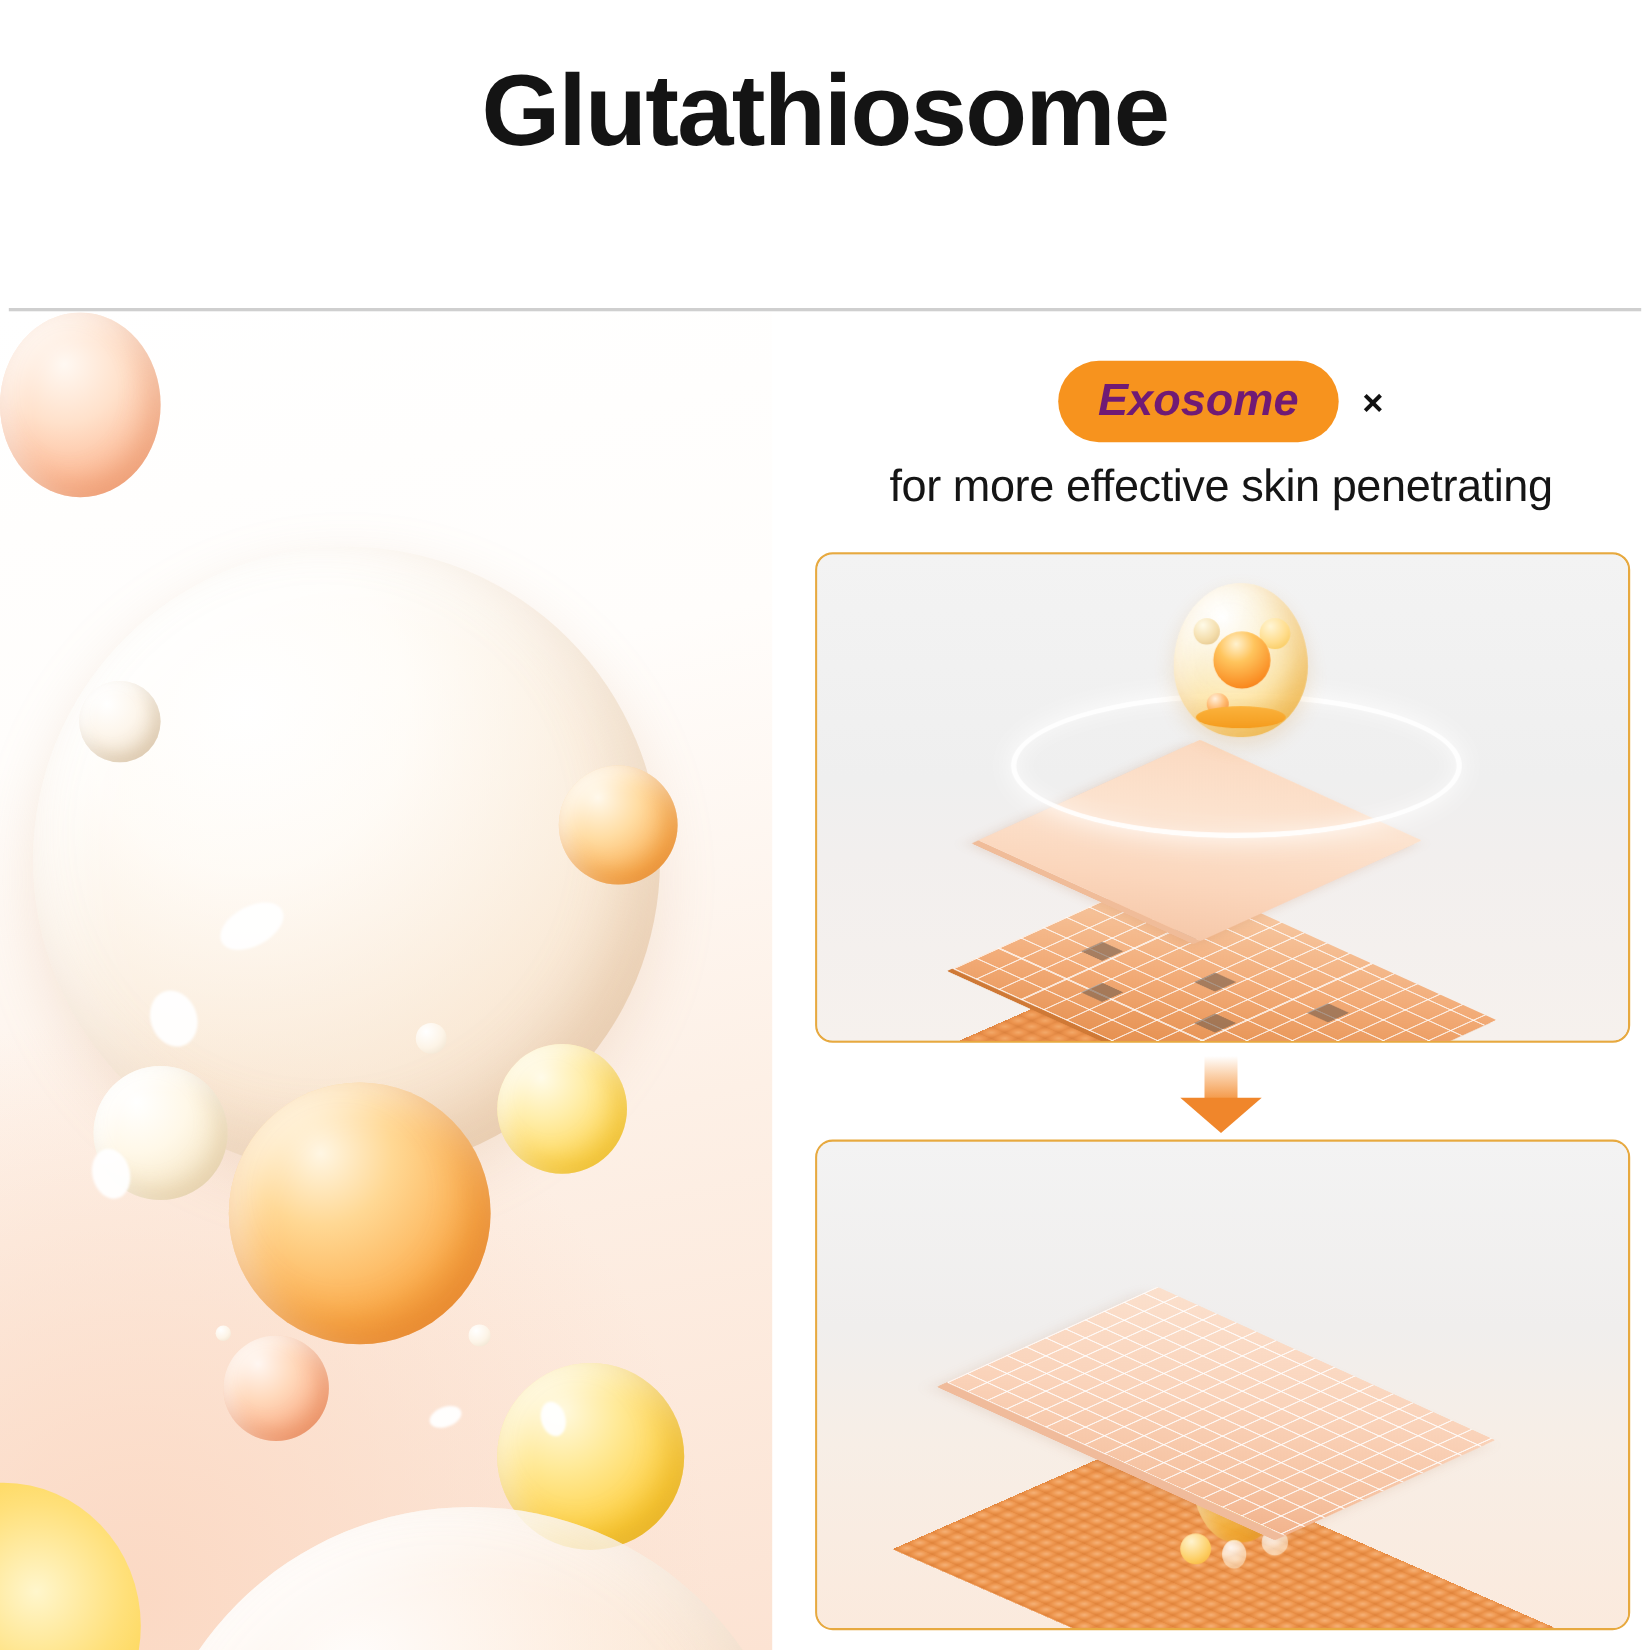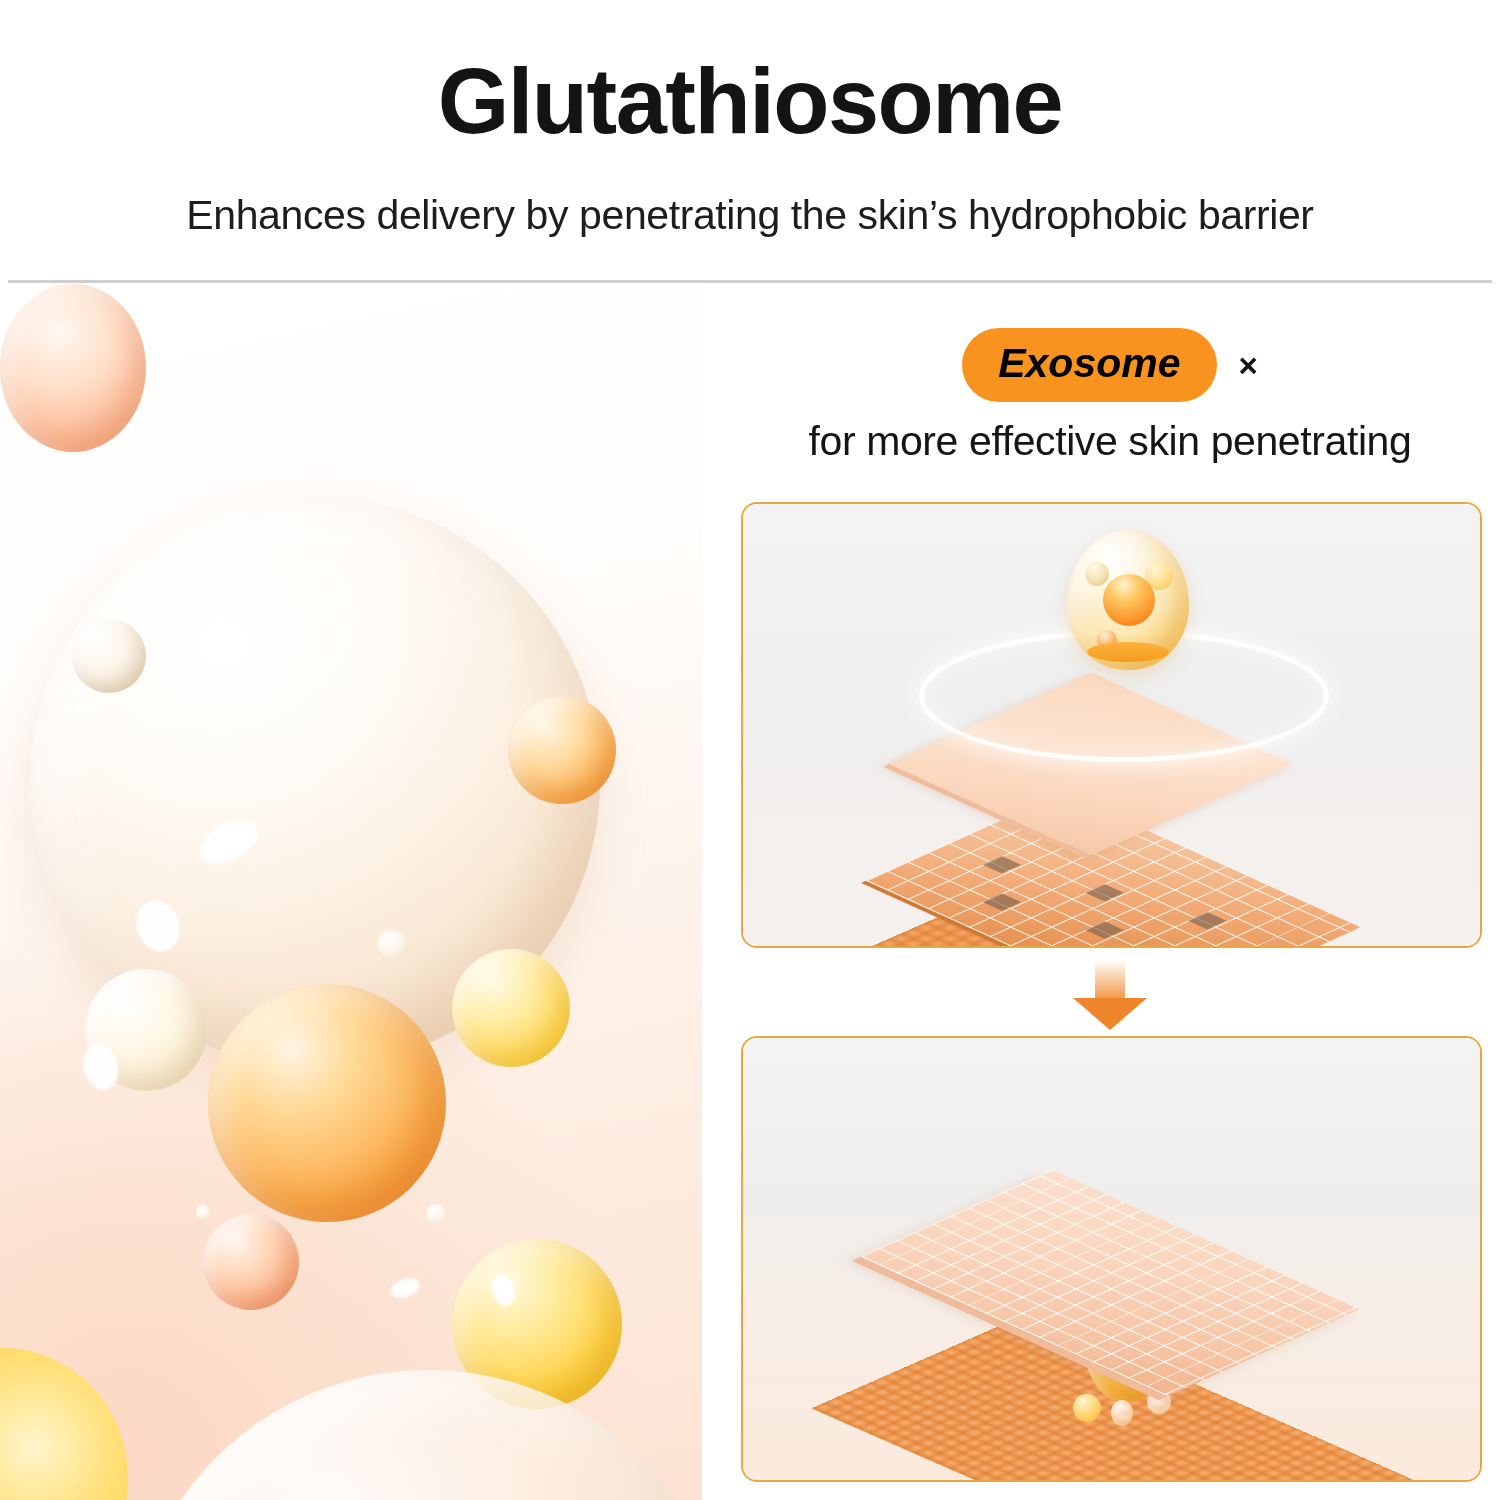--- a/index.html
+++ b/index.html
@@ -158,21 +158,21 @@
     position: absolute;
     left: 0; top: 44px;
     width: 738px;
     display: flex;
     align-items: center;
     justify-content: center;
     gap: 22px;
   }
   .pill {
     background: #F7931E;
-    color: #000000;
+    color: #701a75;
     border-radius: 999px;
     font-size: 41px;
     font-style: italic;
     font-weight: 700;
     padding: 12px 36px 15px 36px;
     letter-spacing: 0px;
     white-space: nowrap;
   }
   .times-symbol {
     font-size: 33px;
@@ -329,21 +329,20 @@
     border-left: 37px solid transparent;
     border-right: 37px solid transparent;
     border-top: 32px solid #F0862B;
   }
 </style>
 </head>
 <body>
 
 <div class="header">
   <div class="page-title">Glutathiosome</div>
-  <div class="page-subtitle">Enhances delivery by penetrating the skin’s hydrophobic barrier</div>
   <div class="header-divider"></div>
 </div>
 
 <div class="hero-image">
   <div class="blob bubble-main"></div>
   <div class="blob inner-pale"></div>
   <div class="blob inner-core"></div>
   <div class="blob inner-yellow"></div>
   <div class="blob inner-peach"></div>
   <div class="blob inner-yellow2"></div>

